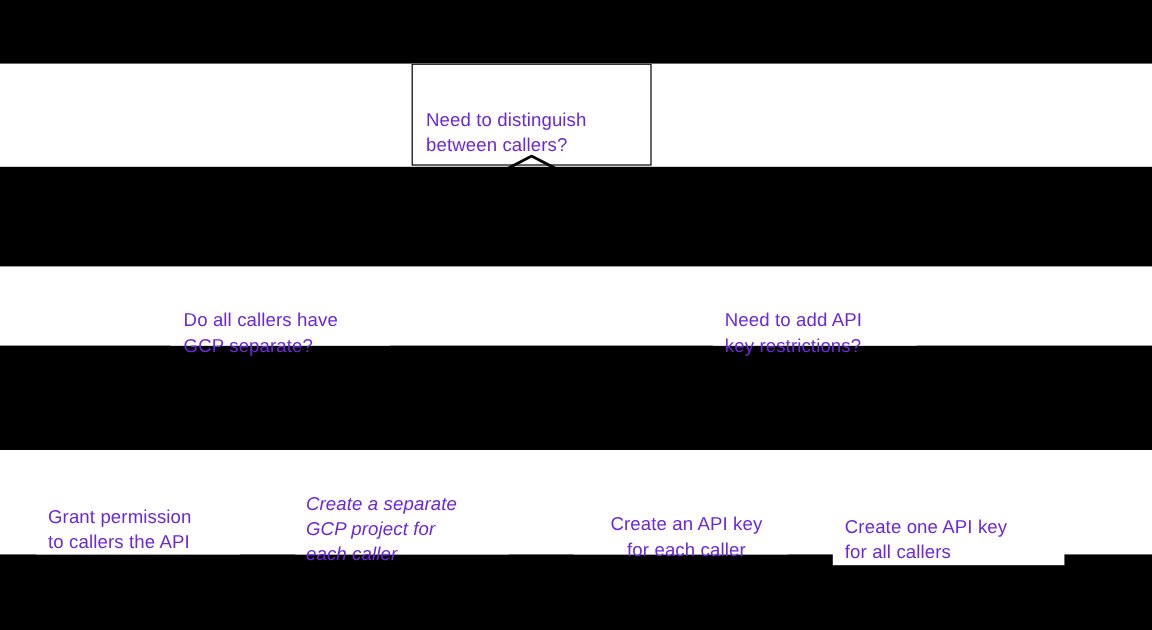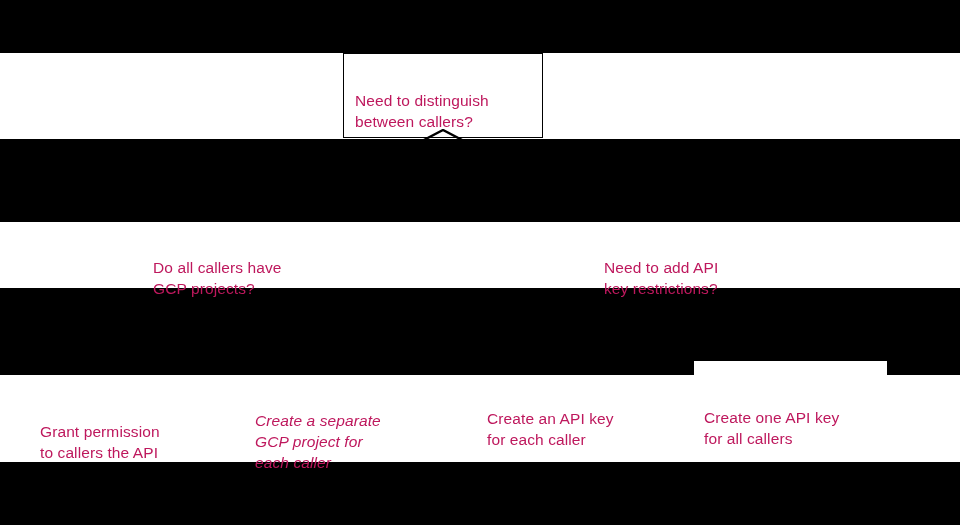--- a/index.html
+++ b/index.html
@@ -25,21 +25,21 @@
   }
   #band-row1 { top: 53px;  height: 86px; }
   #band-row2 { top: 222px; height: 66px; }
   #band-row3 { top: 375px; height: 87px; }
 
   
   .node {
     position: absolute;
     background: #ffffff;
     box-sizing: border-box;
-    color: #be185d;
+    color: #6d28d9;
     font-size: 15.5px;
     line-height: 21px;
     letter-spacing: 0.1px;
     white-space: pre-line;
     display: block;
   }
   .node .label {
     display: block;
     white-space: pre-line;
   }
@@ -84,25 +84,26 @@
     width: 178px;
     height: 87px;
     padding: 14px 0 0 9px;
     font-style: italic;
   }
   #node-key-each-caller {
     left: 478px;
     top: 375px;
     width: 179px;
     height: 87px;
-    padding: 12px 0 0 9px;
+    padding: 31px 0 0 9px;
+    text-align: center;
   }
   #node-key-all-callers {
     left: 694px;
-    top: 361px;
+    top: 383px;
     width: 193px;
     height: 88px;
     padding: 25px 0 0 10px;
   }
 
   
   #connector-root-down {
     position: absolute;
     left: 419px;
     top: 129px;
@@ -123,21 +124,21 @@
     <span class="label">Need to distinguish
 between callers?</span>
   </div>
 
   <svg id="connector-root-down" viewBox="0 0 48 14" xmlns="http://www.w3.org/2000/svg">
     <polyline points="1,13 24,1 47,13" fill="none" stroke="#000000" stroke-width="2.4"></polyline>
   </svg>
 
   <div class="node" id="node-gcp-projects">
     <span class="label">Do all callers have
-GCP projects?</span>
+GCP separate?</span>
   </div>
 
   <div class="node" id="node-key-restrictions">
     <span class="label">Need to add API
 key restrictions?</span>
   </div>
 
   <div class="node" id="node-grant-permission">
     <span class="label">Grant permission
 to callers the API</span>

